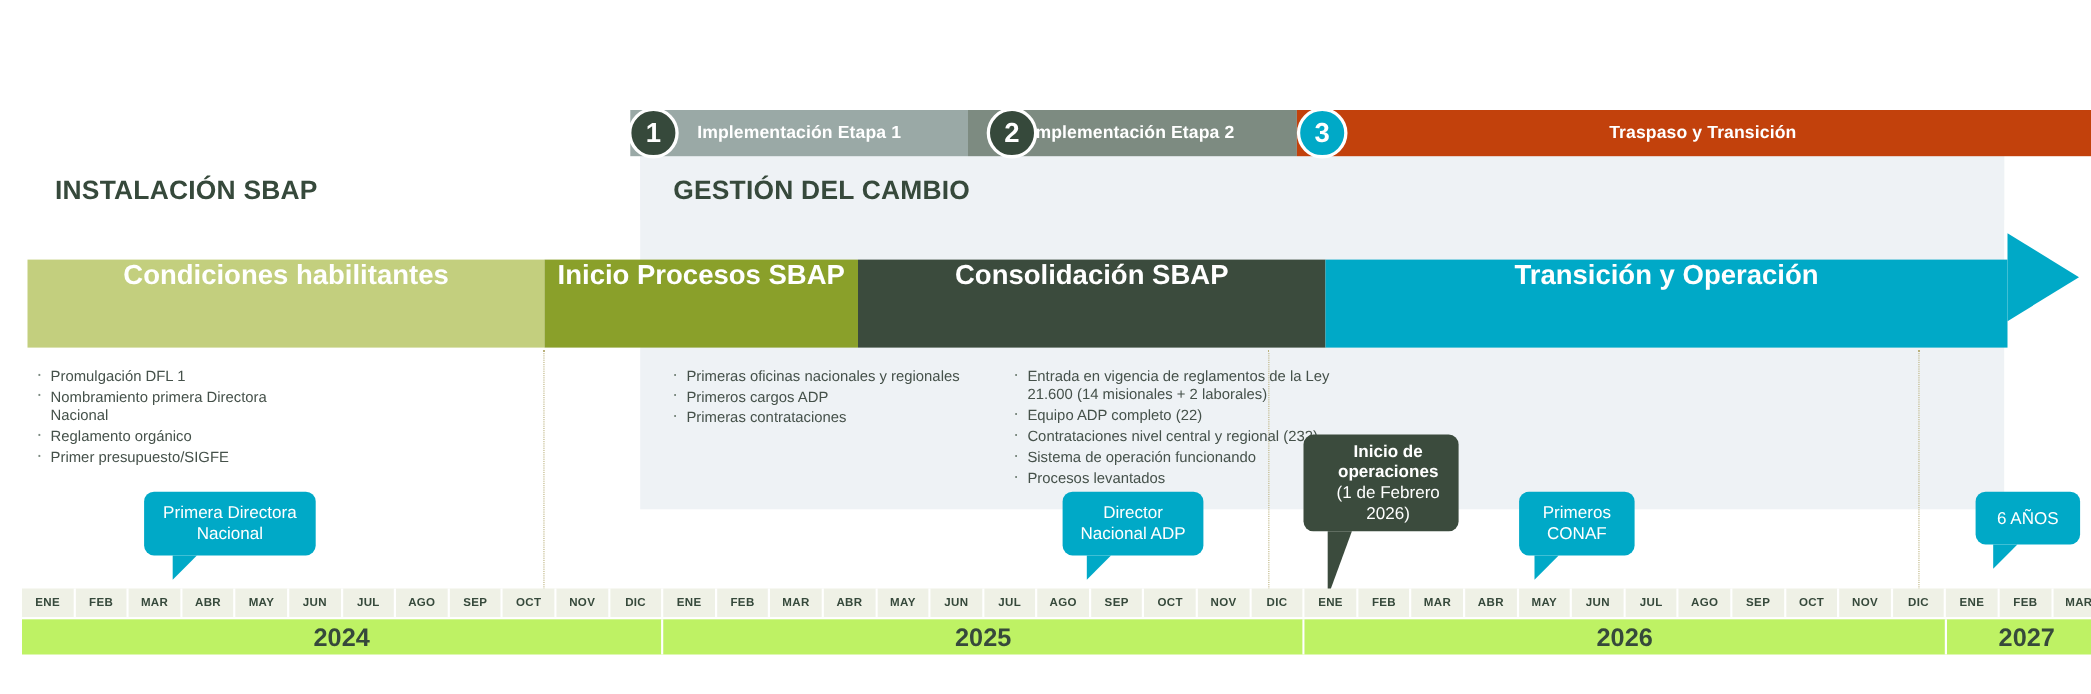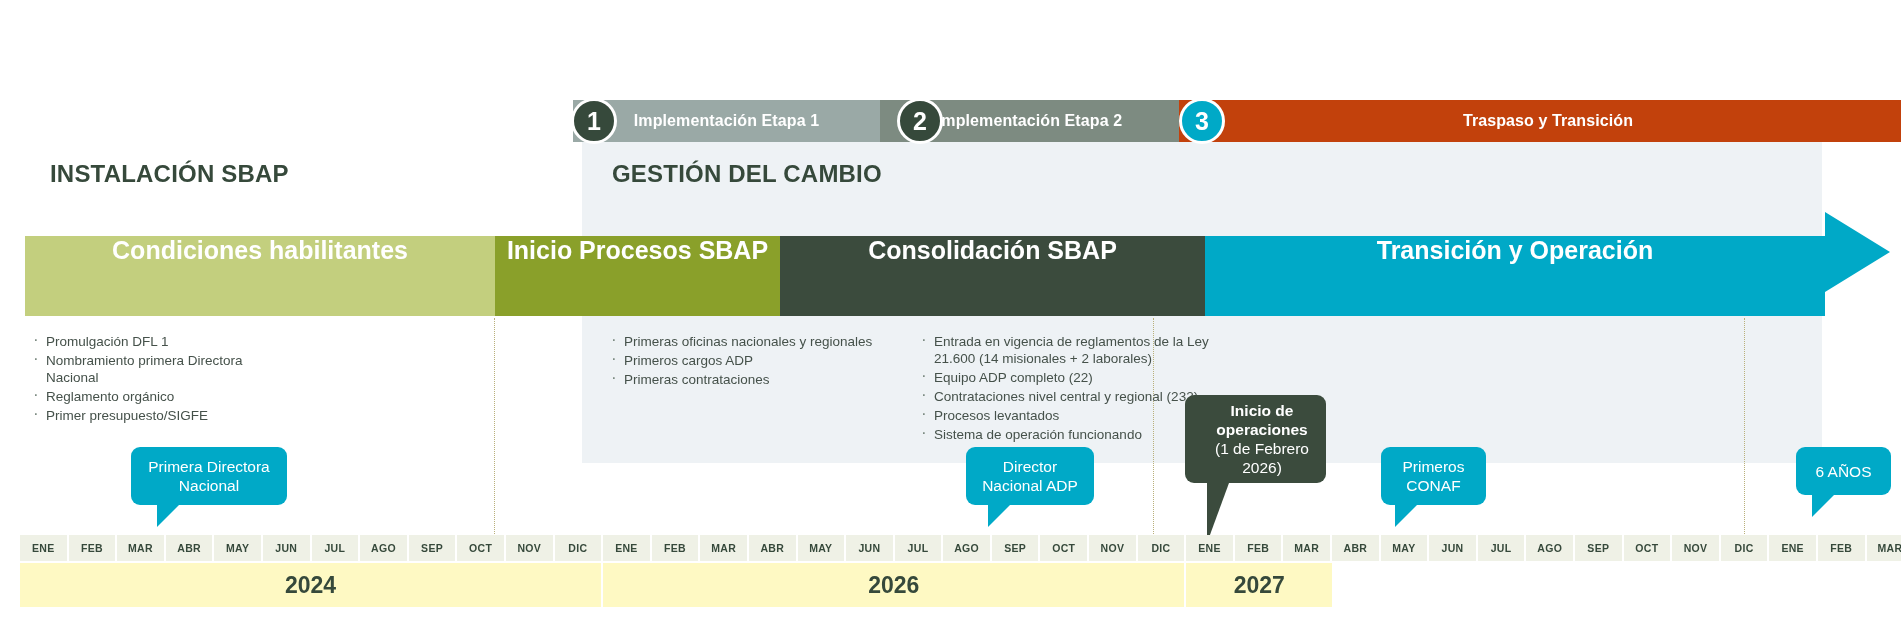--- a/index.html
+++ b/index.html
@@ -75,21 +75,21 @@
   .months{position:absolute;display:flex;}
   .month{
     flex:0 0 auto;height:26px;background:#eff1e6;
     border-right:2px solid #ffffff;
     display:flex;align-items:center;justify-content:center;
     font-size:10.5px;font-weight:bold;color:#36493b;letter-spacing:.3px;
     box-sizing:border-box;
   }
   .years{position:absolute;display:flex;}
   .year{
-    flex:0 0 auto;height:44px;background:#fef9c3;
+    flex:0 0 auto;height:32px;background:#bef264;
     border-right:2px solid #ffffff;
     display:flex;align-items:center;justify-content:center;
     font-size:23px;font-weight:bold;color:#36493b;
     box-sizing:border-box;
   }
   .year:last-child{border-right:none;}
 </style>
 </head>
 <body>
 
@@ -150,22 +150,22 @@
           <li>Primeras oficinas nacionales y regionales</li>
           <li>Primeros cargos ADP</li>
           <li>Primeras contrataciones</li>
         </ul>
       </div>
       <div class="bullets" style="left: 918px; top: 333px; width: 300px;">
         <ul>
           <li>Entrada en vigencia de reglamentos de la Ley 21.600 (14 misionales + 2 laborales)</li>
           <li>Equipo ADP completo (22)</li>
           <li>Contrataciones nivel central y regional (232)</li>
+          <li>Sistema de operación funcionando</li>
           <li>Procesos levantados</li>
-          <li>Sistema de operación funcionando</li>
         </ul>
       </div>
     </div>
 
   <div id="callouts">
       <div class="callout" style="left: 131px; top: 447px; width: 156px; height: 58px; background: rgb(0, 169, 199);">
         <div class="txt">
           <div>Primera Directora</div>
           <div>Nacional</div>
         </div>
@@ -238,17 +238,18 @@
       <div class="month" style="width: 48.6px;">SEP</div>
       <div class="month" style="width: 48.6px;">OCT</div>
       <div class="month" style="width: 48.6px;">NOV</div>
       <div class="month" style="width: 48.6px;">DIC</div>
       <div class="month" style="width: 48.6px;">ENE</div>
       <div class="month" style="width: 48.6px;">FEB</div>
       <div class="month" style="width: 48.6px;">MAR</div>
     </div>
   <div class="years" id="years" style="left:20px;top:563px;">
       <div class="year" style="width: 583.2px;">2024</div>
+      <div class="year" style="width: 583.2px;">2025</div>
       <div class="year" style="width: 583.2px;">2026</div>
       <div class="year" style="width: 145.8px;">2027</div>
     </div>
 
 </div>
 
 </body></html>

